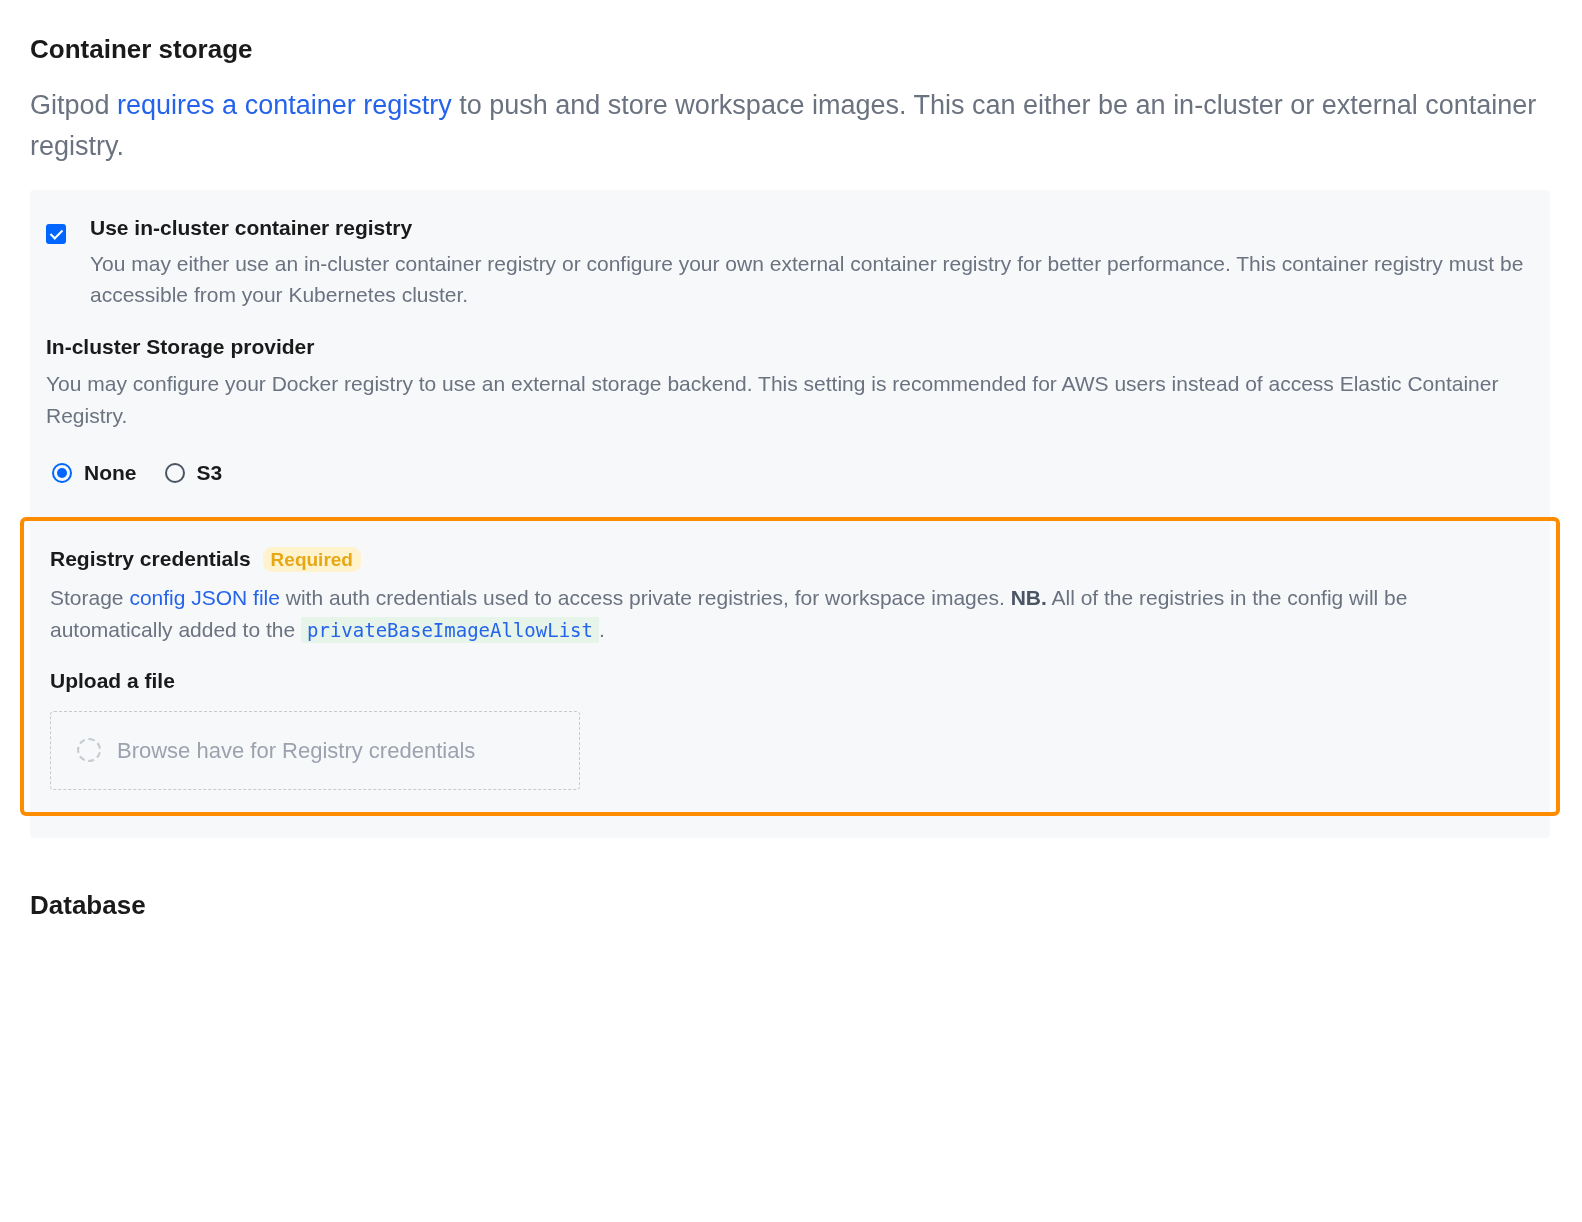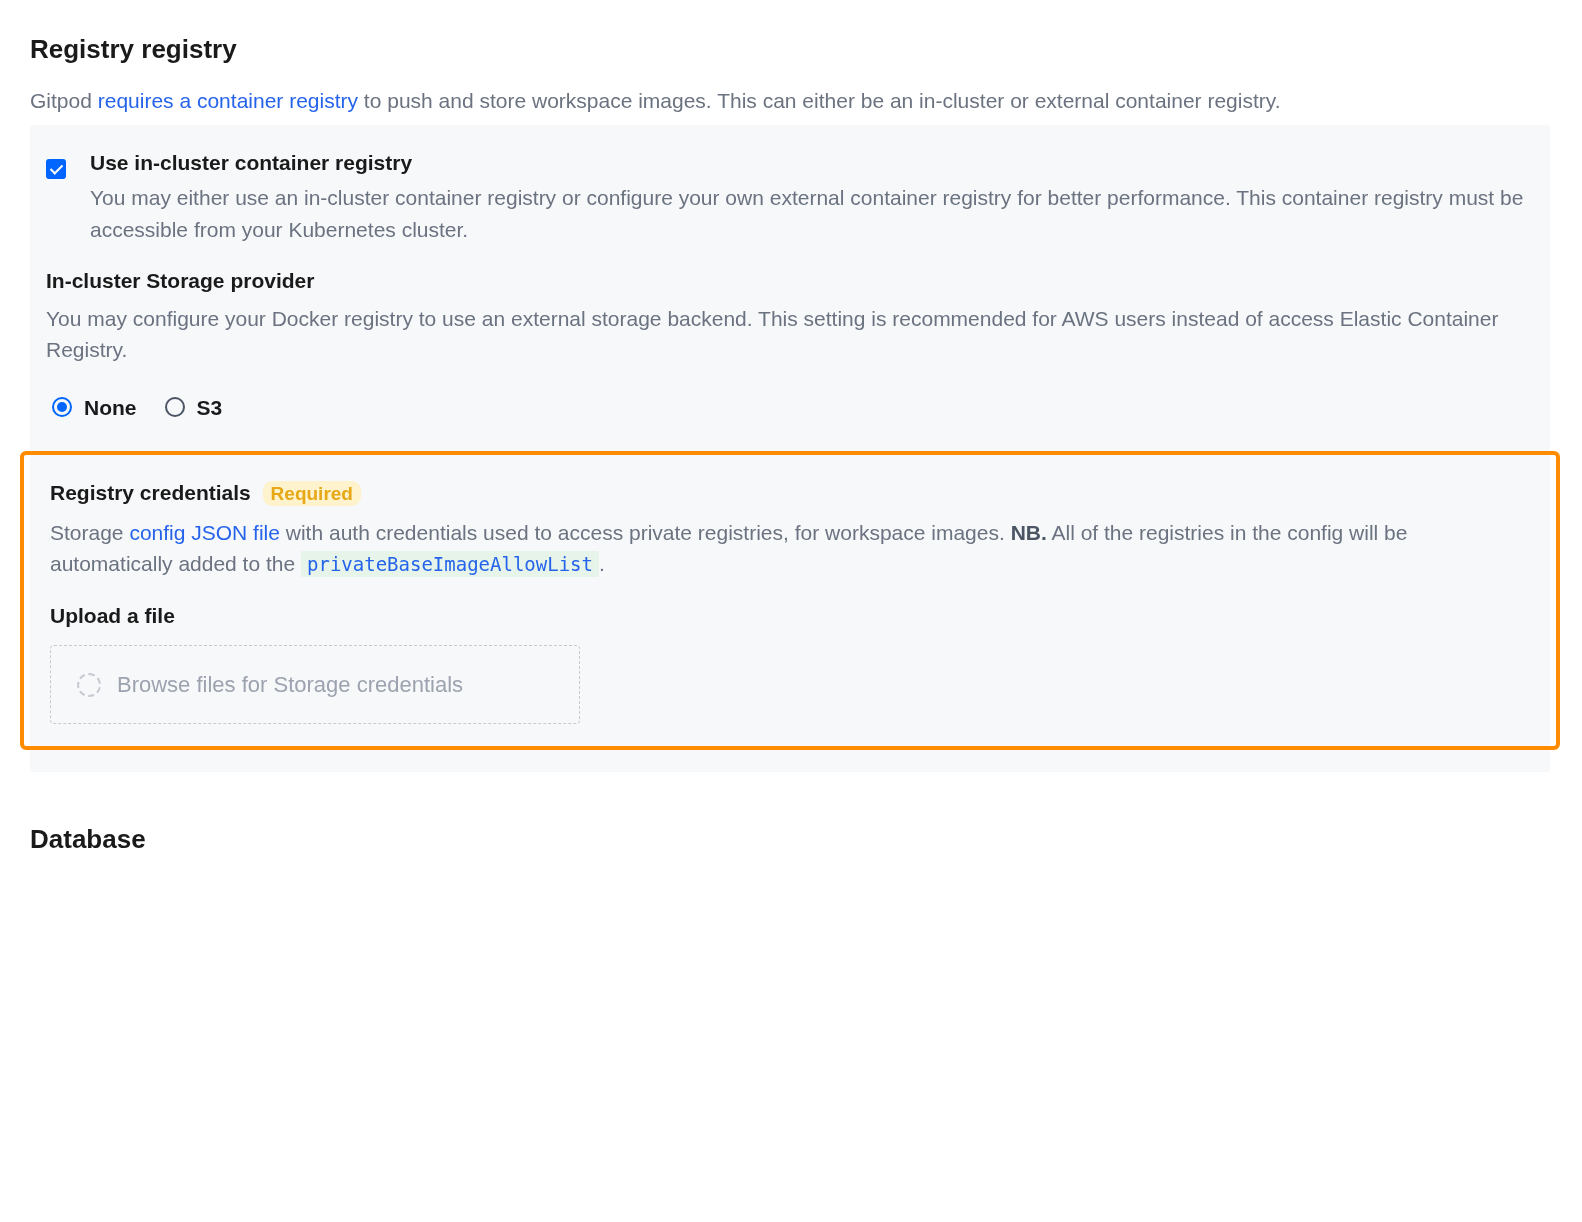--- a/index.html
+++ b/index.html
@@ -13,22 +13,22 @@
     }
     .container { max-width: 1520px; }
     h2.section-title {
       font-size: 26px;
       font-weight: 700;
       margin-bottom: 16px;
       color: #1a1a1a;
     }
     .intro-text {
       color: #6b7280;
-      font-size: 21px;
-      margin-bottom: 8px;
+      font-size: 27px;
+      margin-bottom: 24px;
     }
     a { color: #2563eb; text-decoration: none; }
     .panel {
       background: #f6f8fa;
       border-radius: 4px;
       padding: 22px 16px 22px 16px;
       margin-bottom: 48px;
     }
     .config-row {
       display: flex;
@@ -135,21 +135,21 @@
       border: 2.5px dashed #c6cbd1;
       border-radius: 50%;
       flex-shrink: 0;
     }
     .upload-text { color: #9ca3af; font-size: 22px; }
   </style>
 </head>
 <body>
 
 <div class="container">
-  <h2 class="section-title">Registry registry</h2>
+  <h2 class="section-title">Container storage</h2>
   <p class="intro-text">
     <span>Gitpod </span><a href="#">requires a container registry</a><span> to push and store workspace images. This can either be an in-cluster or external container registry.</span>
   </p>
 
   <div class="panel">
     <div class="config-row">
       <div class="checkbox-col">
         <span class="checkbox"></span>
       </div>
       <div>
@@ -177,19 +177,19 @@
       <div class="reg-title-row">
         <span class="reg-title">Registry credentials</span>
         <span class="badge">Required</span>
       </div>
       <p class="reg-desc">
         <span>Storage </span><a href="#">config JSON file</a><span> with auth credentials used to access private registries, for workspace images. </span><span class="bold">NB.</span><span> All of the registries in the config will be automatically added to the </span><span class="code-inline">privateBaseImageAllowList</span><span>.</span>
       </p>
       <div class="upload-label">Upload a file</div>
       <div class="upload-box">
         <span class="spinner"></span>
-        <span class="upload-text">Browse files for Storage credentials</span>
+        <span class="upload-text">Browse have for Registry credentials</span>
       </div>
     </div>
   </div>
 
   <h2 class="section-title">Database</h2>
 </div>
 
 </body></html>

